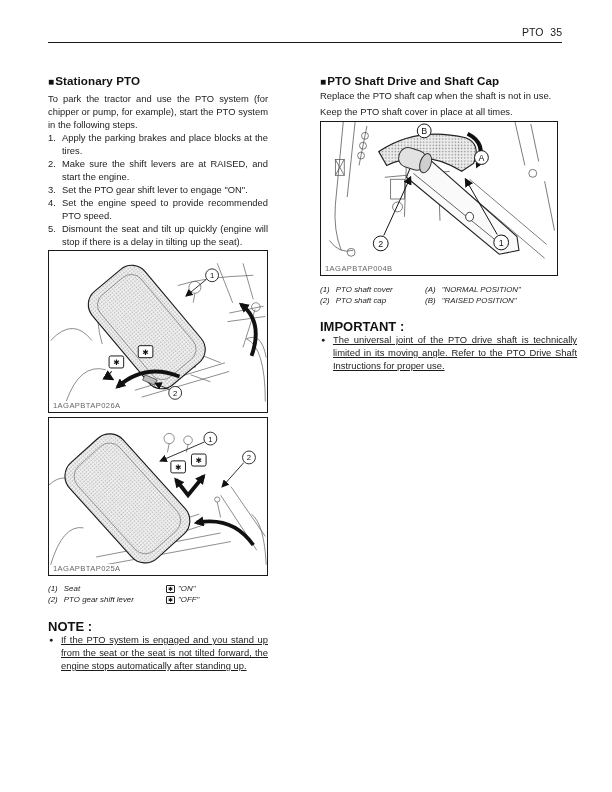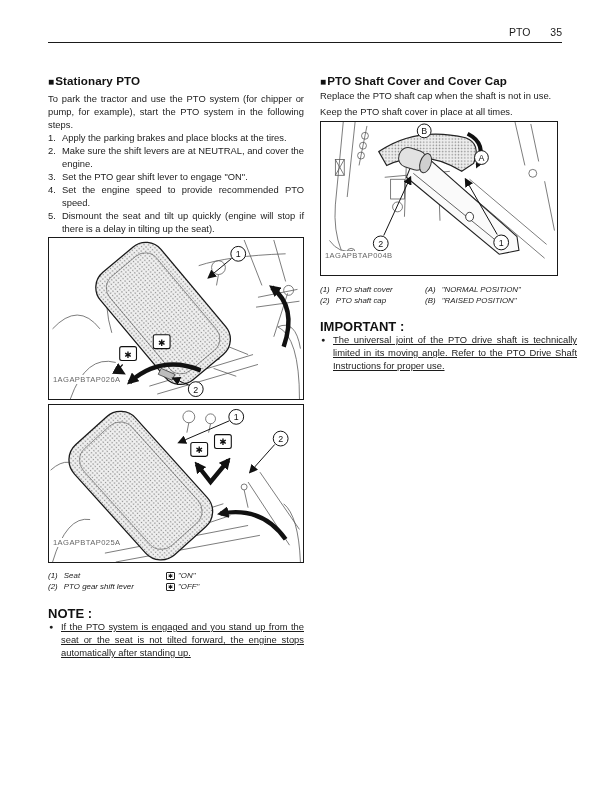--- a/index.html
+++ b/index.html
@@ -1,27 +1,27 @@
 <!DOCTYPE html>
 <html><head>
 <meta charset="utf-8">
 <style>
   * { margin:0; padding:0; box-sizing:border-box; }
   html,body { background:#ffffff; }
   body { font-family:"Liberation Sans", sans-serif; color:#1c1c1c; }
   .page { position:relative; width:612px; height:792px; background:#fff; overflow:hidden; }
 
   
-  .hdr { position:absolute; top:27px; right:50px; display:flex; gap:20px;
+  .hdr { position:absolute; top:27px; right:50px; display:flex; gap:7px;
          font-size:10.5px; line-height:11px; color:#1a1a1a; }
   .hdr-rule { position:absolute; top:42px; left:48px; width:514px; border-top:1.2px solid #1a1a1a; }
 
   
   .col { position:absolute; top:74px; }
-  .col-left  { left:48px;  width:256px; }
+  .col-left  { left:48px;  width:220px; }
   .col-right { left:320px; width:257px; }
 
   h2.sec { font-size:11.6px; font-weight:bold; line-height:14px; letter-spacing:.1px; color:#111; }
   h2.sec .sq { font-size:10px; margin-right:1px; }
 
   p.body { font-size:9.4px; line-height:13px; text-align:justify; margin-top:3px; }
   p.body.tight { margin-top:0; }
 
   ol.steps { list-style:none; margin-top:0; }
   ol.steps li { display:flex; font-size:9.4px; line-height:13px; }
@@ -30,21 +30,21 @@
 
   .figcap { font-size:9.6px; font-weight:bold; line-height:13px; color:#111; }
   .cap1 { margin-top:5px; }
   .cap2 { margin-top:13px; }
 
   .figure { position:relative; border:1px solid #1a1a1a; background:#fff; }
   .fig1 { margin-top:2px;  height:163px; }
   .fig2 { margin-top:4px;  height:159px; }
   .fig3 { margin-top:3px;  height:155px; width:238px; }
   .figure svg { position:absolute; inset:0; width:100%; height:100%; }
-  .figlabel { position:absolute; left:3px; bottom:15px; font-size:7.6px; letter-spacing:.4px;
+  .figlabel { position:absolute; left:3px; bottom:2px; font-size:7.6px; letter-spacing:.4px;
               color:#666; background:#fff; padding:0 1px; }
 
   .legend { position:relative; margin-top:7px; font-size:7.9px; font-style:italic;
             line-height:11px; color:#222; }
   .legend .row { position:relative; }
   .legend .rcolA { position:absolute; left:118px; top:0; display:flex; align-items:center; gap:3px; }
   .legend .rcolB { position:absolute; left:105px; top:0; }
   .symbox { display:inline-flex; width:9px; height:8px; border:1px solid #222; border-radius:1px;
             align-items:center; justify-content:center; font-style:normal;
             font-size:6px; line-height:6px; color:#111; }
@@ -79,21 +79,21 @@
 
     <p class="body">To park the tractor and use the PTO system (for chipper or pump, for example), start the PTO system in the following steps.</p>
 
     <ol class="steps">
       <li>
         <span class="num">1.</span>
         <span class="txt">Apply the parking brakes and place blocks at the tires.</span>
       </li>
       <li>
         <span class="num">2.</span>
-        <span class="txt">Make sure the shift levers are at NEUTRAL, and cover the engine.</span>
+        <span class="txt">Make sure the shift levers are at RAISED, and start the engine.</span>
       </li>
       <li>
         <span class="num">3.</span>
         <span class="txt">Set the PTO gear shift lever to engage "ON".</span>
       </li>
       <li>
         <span class="num">4.</span>
         <span class="txt">Set the engine speed to provide recommended PTO speed.</span>
       </li>
       <li>
@@ -264,21 +264,21 @@
       <div class="brow">
         <span class="bullet">●</span>
         <span class="btxt">If the PTO system is engaged and you stand up from the seat or the seat is not tilted forward, the engine stops automatically after standing up.</span>
       </div>
     </div>
   </div>
 
   <div class="col col-right">
 
     <h2 class="sec">
-      <span class="sq">■</span><span>PTO Shaft Cover and Cover Cap</span>
+      <span class="sq">■</span><span>PTO Shaft Drive and Shaft Cap</span>
     </h2>
 
     <p class="body tight">Replace the PTO shaft cap when the shaft is not in use.</p>
     <p class="body">Keep the PTO shaft cover in place at all times.</p>
 
     <div class="figure fig3">
       <svg viewBox="0 0 238 155">
         <defs>
           <pattern id="dp3" width="3.2" height="3.2" patternUnits="userSpaceOnUse">
             <rect width="3.2" height="3.2" fill="#ededed"></rect>

